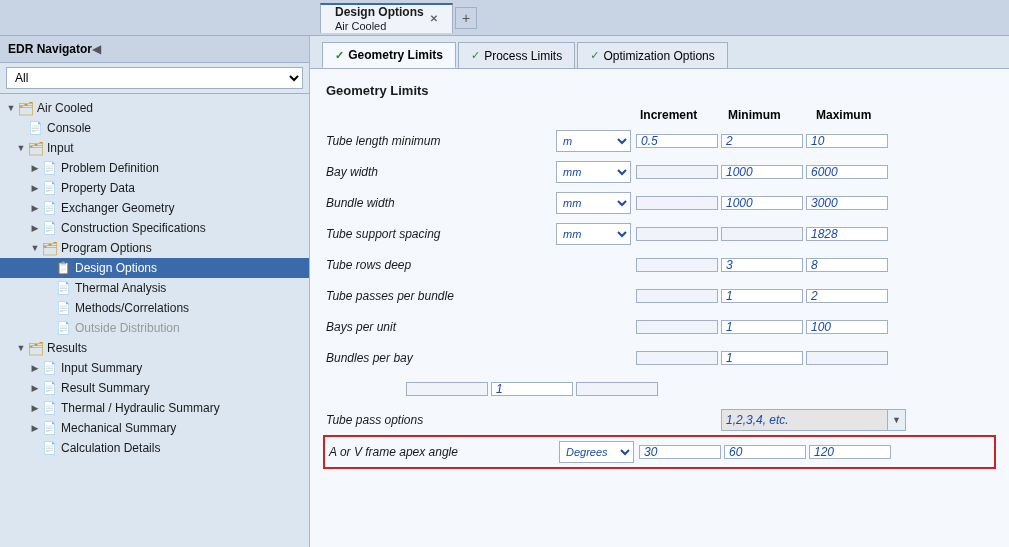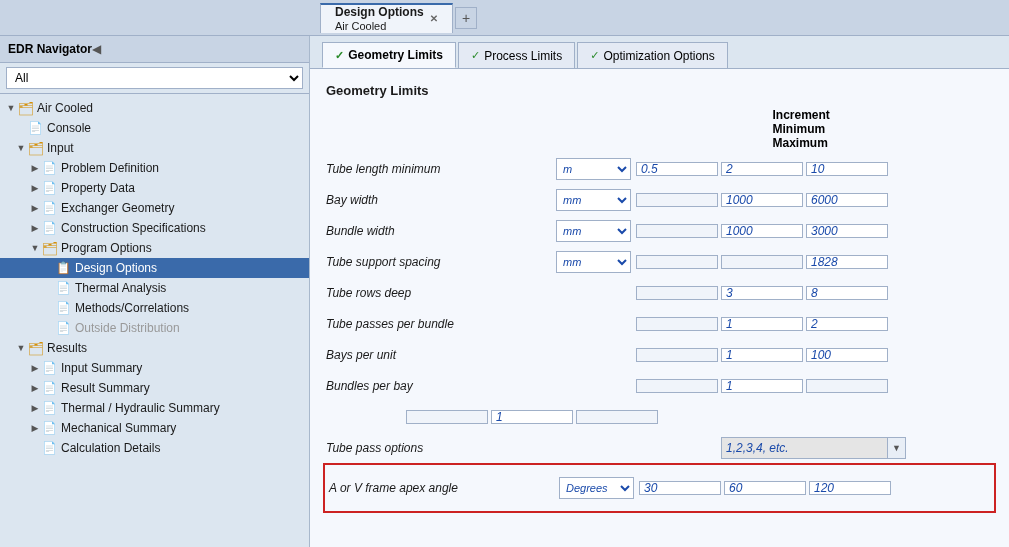--- a/index.html
+++ b/index.html
@@ -442,21 +442,21 @@
       </div>
       <div class="inner-tab">
         <span class="check-icon">✓</span>
         <span>Optimization Options</span>
       </div>
     </div>
 
     <div class="form-content">
       <div class="section-title">Geometry Limits</div>
 
-      <div style="display:flex; align-items:center; margin-bottom:6px; padding-left:314px;flex-direction:column;">
+      <div style="display:flex; align-items:center; margin-bottom:6px; padding-left:314px;">
         <span style="width:88px; font-weight:bold; font-size:12px;">Increment</span>
         <span style="width:88px; font-weight:bold; font-size:12px;">Minimum</span>
         <span style="width:88px; font-weight:bold; font-size:12px;">Maximum</span>
       </div>
 
       <div class="form-row">
         <span class="row-label">Tube length minimum</span>
         <div class="row-unit">
           <select class="unit-select"><option>m</option></select>
         </div>
@@ -537,21 +537,21 @@
       <div class="form-row">
         <span class="row-label">Tube pass options</span>
         <div class="row-unit"></div>
         <input class="field-input empty" value="" style="visibility: hidden;">
         <div class="dropdown-wrapper">
           <input class="dropdown-input" value="1,2,3,4, etc." style="">
           <div class="dropdown-arrow">▼</div>
         </div>
       </div>
 
-      <div class="form-row" style="outline: 2px solid #cc2222; outline-offset:1px; padding: 11px 3px;">
+      <div class="form-row" style="outline: 2px solid #cc2222; outline-offset:1px; padding: 3px 3px;">
         <span class="row-label">A or V frame apex angle</span>
         <div class="row-unit">
           <select class="unit-select"><option>Degrees</option></select>
         </div>
         <input class="field-input" value="30" style="">
         <input class="field-input" value="60" style="">
         <input class="field-input" value="120" style="">
       </div>
 
     </div>

